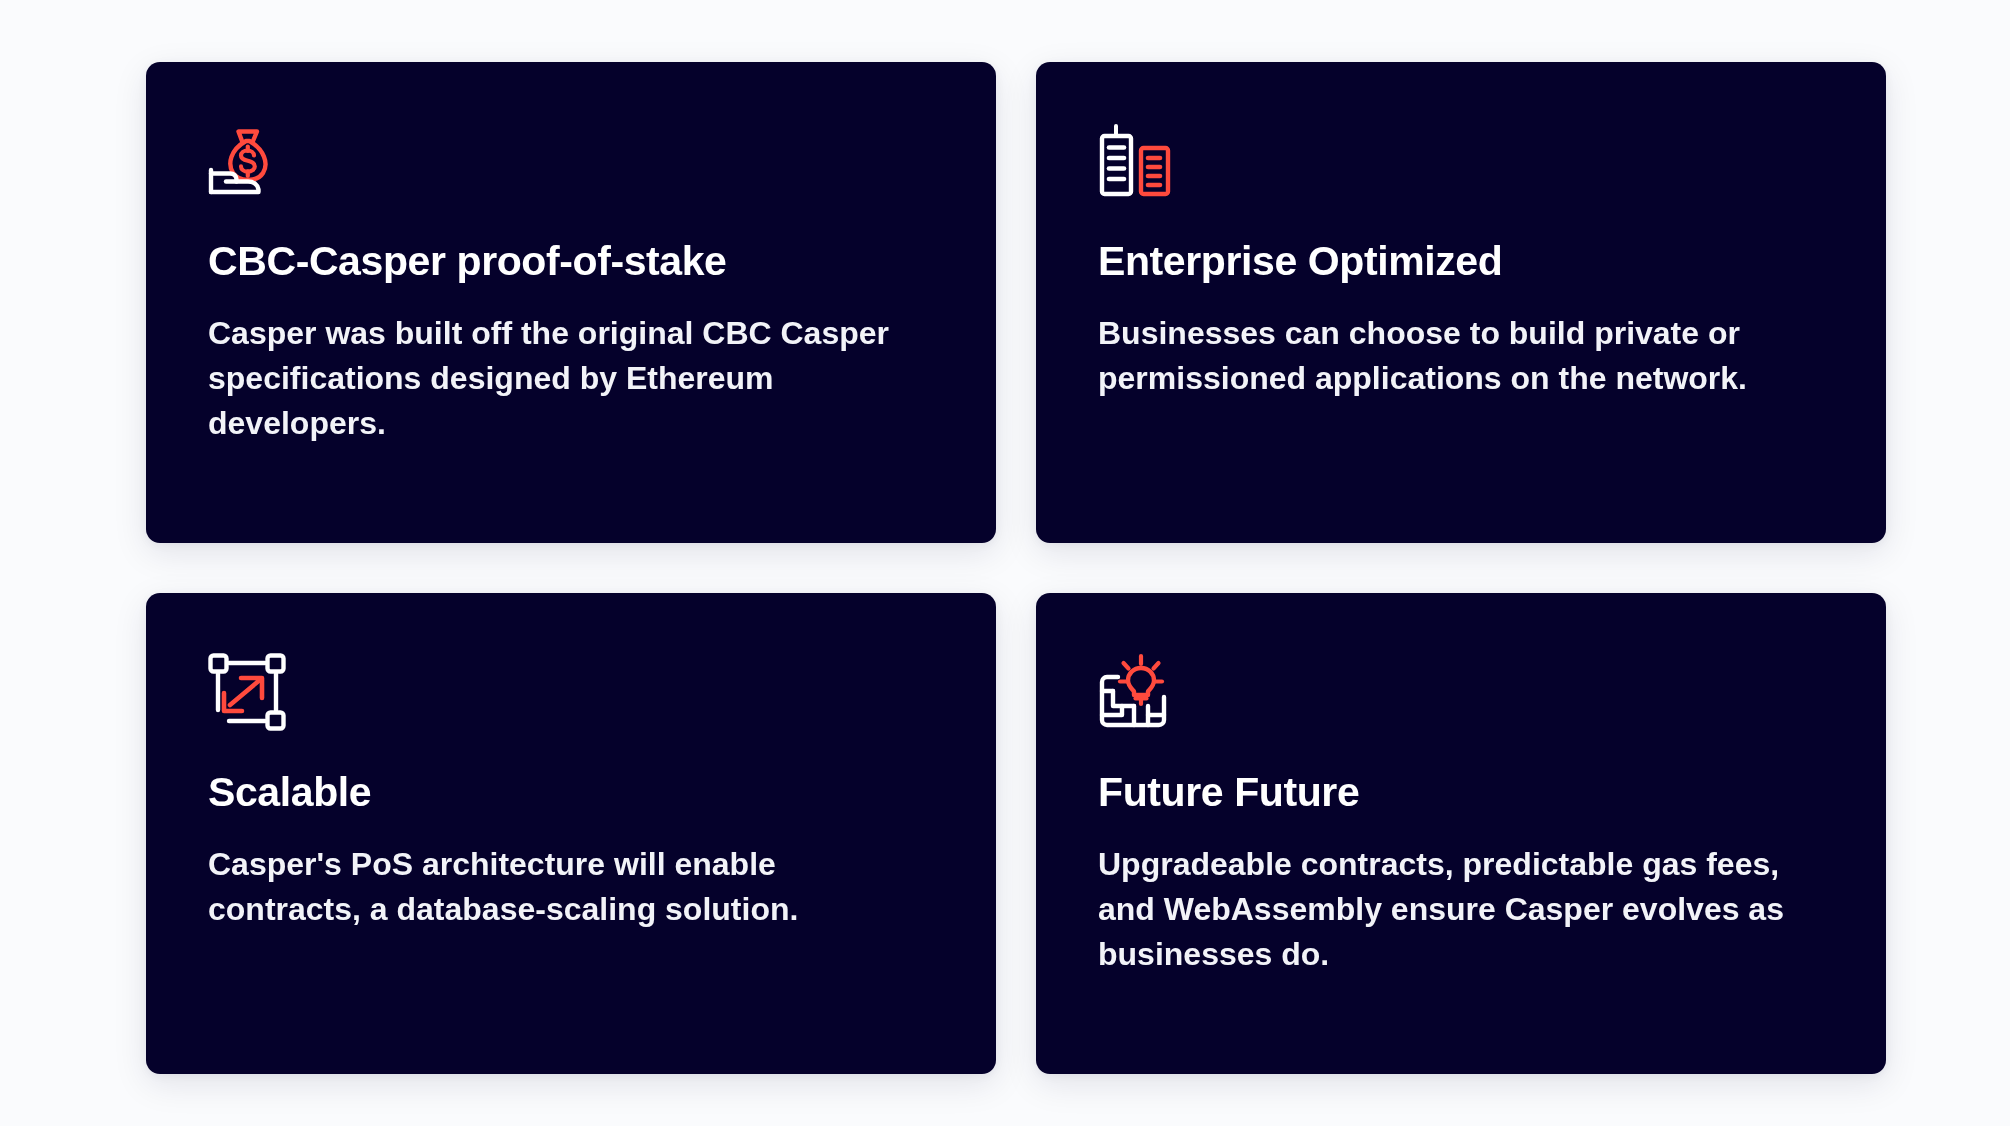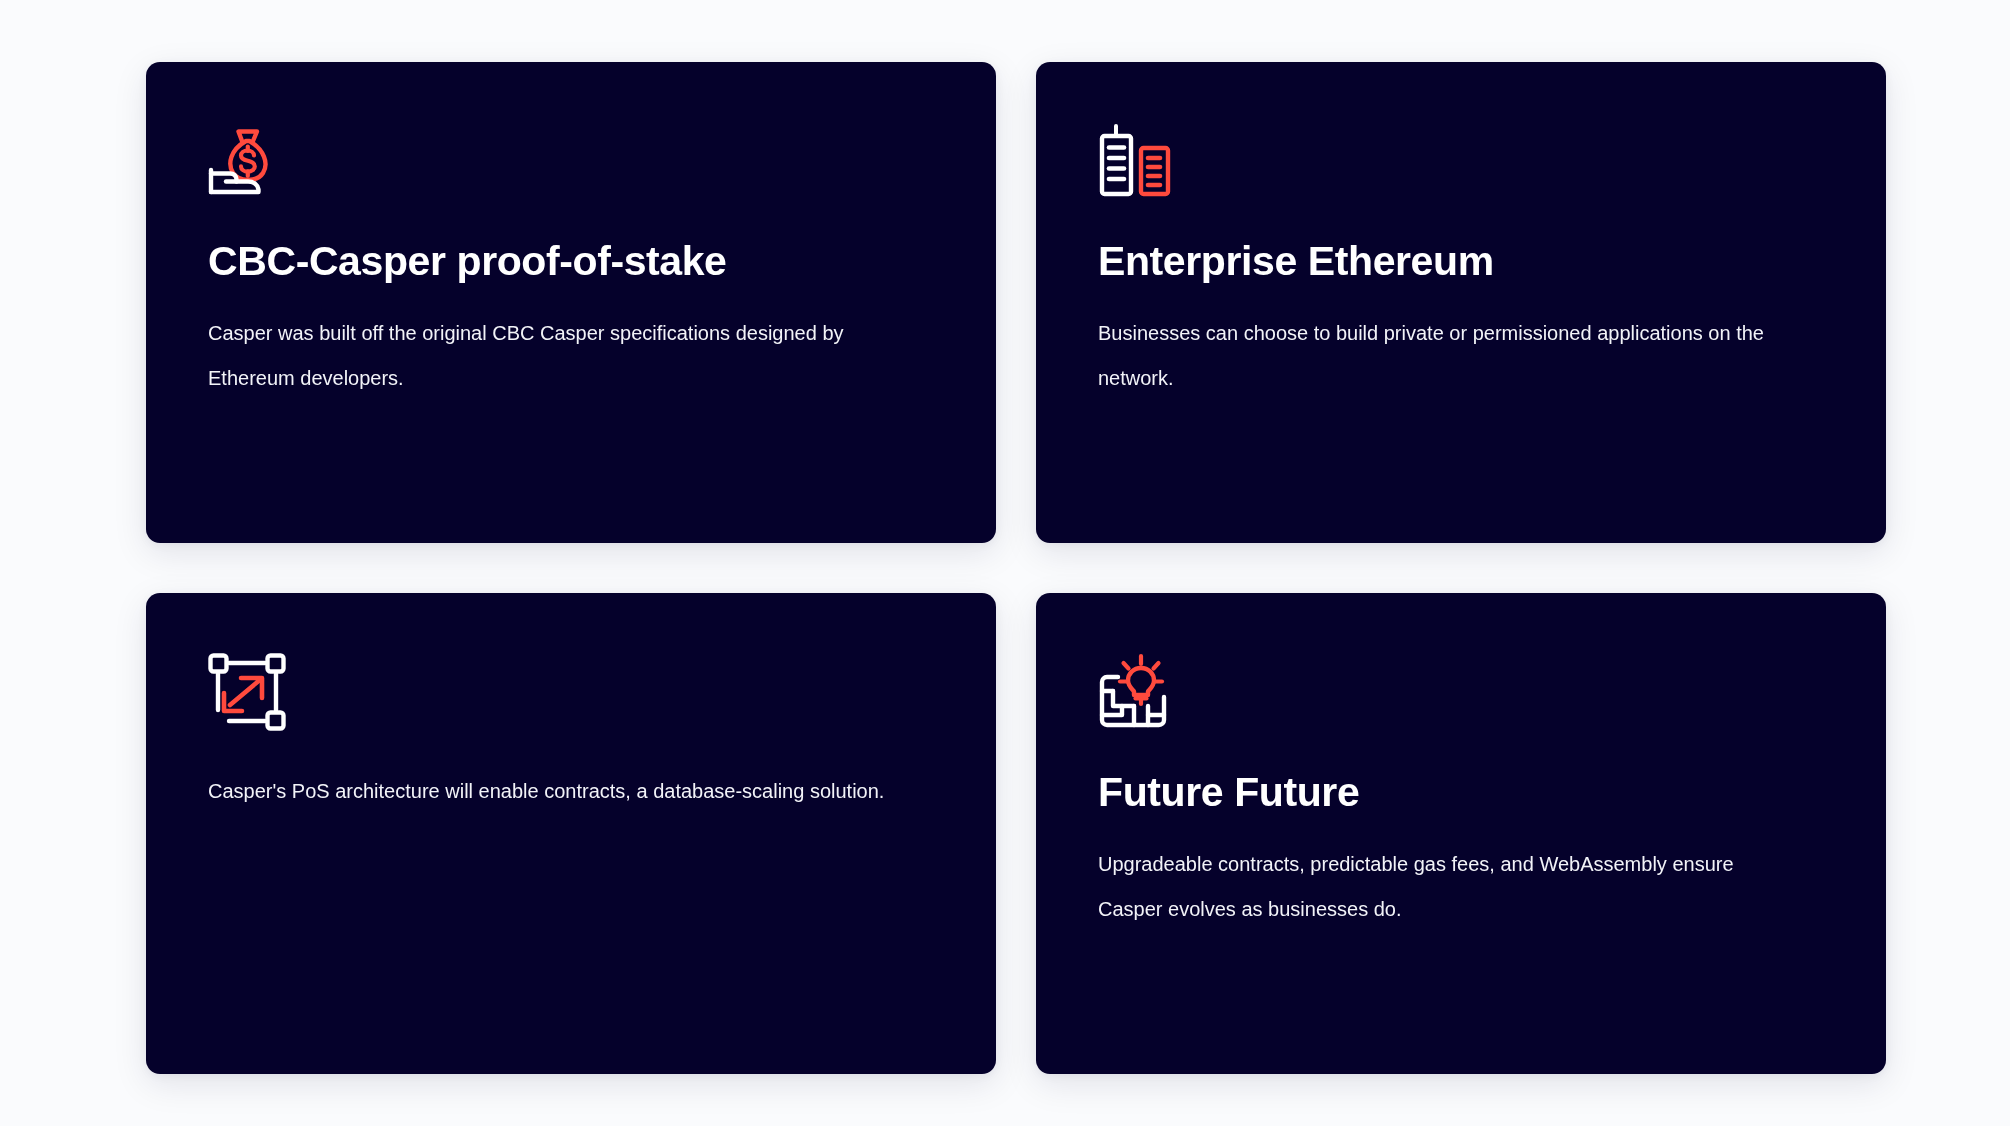--- a/index.html
+++ b/index.html
@@ -56,22 +56,22 @@
   .card-title {
     font-size: 41px;
     font-weight: 700;
     line-height: 1.15;
     color: #ffffff;
     letter-spacing: -0.4px;
     margin-bottom: 26px;
   }
 
   .card-body {
-    font-size: 20px;
-    font-weight: 400;
+    font-size: 32px;
+    font-weight: 700;
     line-height: 45px;
     color: #f2f3f8;
     max-width: 690px;
   }
 </style>
 </head>
 <body>
 
 <div class="feature-grid">
 
@@ -110,21 +110,21 @@
         <path d="M11 46.5 L26 46.5" stroke="#ffffff" stroke-width="4.6" stroke-linecap="round"></path>
         <path d="M11 57 L26 57" stroke="#ffffff" stroke-width="4.6" stroke-linecap="round"></path>
 
         <rect x="43" y="26" width="27" height="46" rx="2.5" stroke="#ff4a3d" stroke-width="4.4"></rect>
         <path d="M50 36 L62 36" stroke="#ff4a3d" stroke-width="4.6" stroke-linecap="round"></path>
         <path d="M50 45 L62 45" stroke="#ff4a3d" stroke-width="4.6" stroke-linecap="round"></path>
         <path d="M50 54 L62 54" stroke="#ff4a3d" stroke-width="4.6" stroke-linecap="round"></path>
         <path d="M50 63 L62 63" stroke="#ff4a3d" stroke-width="4.6" stroke-linecap="round"></path>
       </svg>
     </span>
-    <h3 class="card-title">Enterprise Ethereum</h3>
+    <h3 class="card-title">Enterprise Optimized</h3>
     <p class="card-body">Businesses can choose to build private or permissioned applications on the network.</p>
   </div>
 
   <div class="feature-card">
     <span class="card-icon">
       <svg viewBox="0 0 78 78" fill="none" xmlns="http://www.w3.org/2000/svg">
 
         <path d="M21 10 L57 10" stroke="#ffffff" stroke-width="4.4" stroke-linecap="round"></path>
         <path d="M10 21 L10 57" stroke="#ffffff" stroke-width="4.4" stroke-linecap="round"></path>
         <path d="M68 21 L68 57" stroke="#ffffff" stroke-width="4.4" stroke-linecap="round"></path>
@@ -132,20 +132,21 @@
 
         <rect x="2.5" y="2.5" width="16" height="16" rx="3" stroke="#ffffff" stroke-width="4.4"></rect>
         <rect x="59.5" y="2.5" width="16" height="16" rx="3" stroke="#ffffff" stroke-width="4.4"></rect>
         <rect x="59.5" y="59.5" width="16" height="16" rx="3" stroke="#ffffff" stroke-width="4.4"></rect>
 
         <path d="M16 40 L16 58 L34 58" stroke="#ff4a3d" stroke-width="4.6" stroke-linecap="round" stroke-linejoin="round" fill="none"></path>
         <path d="M22 52 L53 26" stroke="#ff4a3d" stroke-width="4.6" stroke-linecap="round"></path>
         <path d="M33 25 L54 25 L54 45" stroke="#ff4a3d" stroke-width="4.6" stroke-linecap="round" stroke-linejoin="round" fill="none"></path>
       </svg>
     </span>
+    <h3 class="card-title">Scalable</h3>
     <p class="card-body">Casper's PoS architecture will enable contracts, a database-scaling solution.</p>
   </div>
 
   <div class="feature-card">
     <span class="card-icon">
       <svg viewBox="0 0 78 78" fill="none" xmlns="http://www.w3.org/2000/svg">
 
         <path d="M43 3 L43 11" stroke="#ff4a3d" stroke-width="4.2" stroke-linecap="round"></path>
         <path d="M25.5 10 L30.5 15.5" stroke="#ff4a3d" stroke-width="4.2" stroke-linecap="round"></path>
         <path d="M60.5 10 L55.5 15.5" stroke="#ff4a3d" stroke-width="4.2" stroke-linecap="round"></path>

